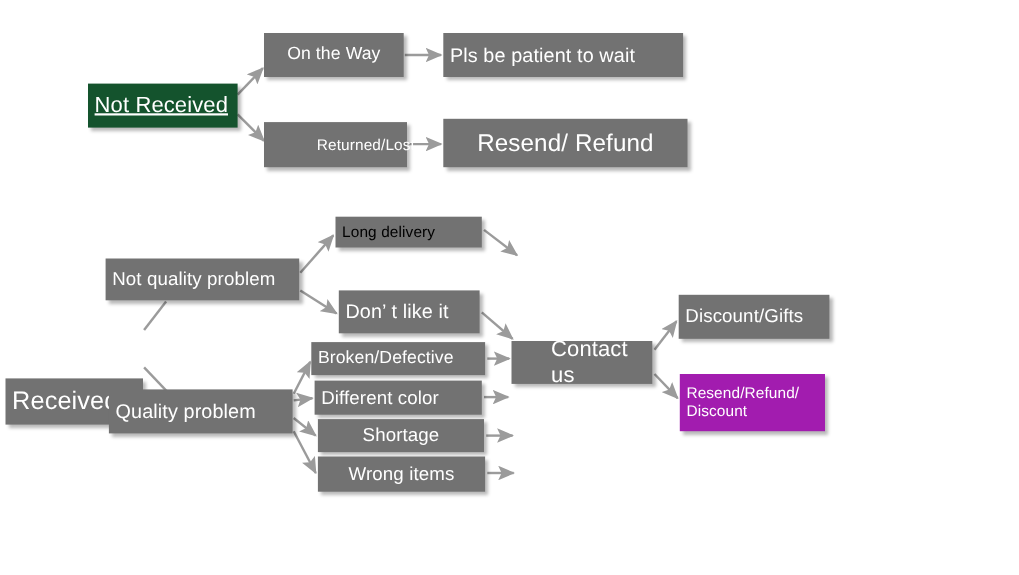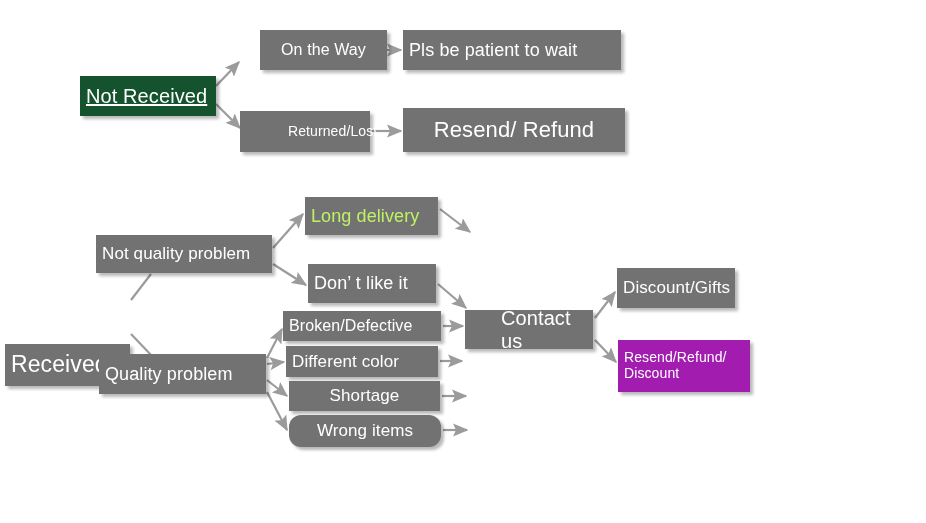--- a/index.html
+++ b/index.html
@@ -73,32 +73,32 @@
         <line x1="440" y1="361" x2="462" y2="361" stroke="#9b9b9b" stroke-width="2.2" marker-end="url(#arrowhead)"></line>
         <line x1="442" y1="396" x2="466" y2="396" stroke="#9b9b9b" stroke-width="2.2" marker-end="url(#arrowhead)"></line>
         <line x1="443" y1="430" x2="467" y2="430" stroke="#9b9b9b" stroke-width="2.2" marker-end="url(#arrowhead)"></line>
         <line x1="595" y1="318" x2="615" y2="292" stroke="#9b9b9b" stroke-width="2.2" marker-end="url(#arrowhead)"></line>
         <line x1="595" y1="340" x2="616" y2="362" stroke="#9b9b9b" stroke-width="2.2" marker-end="url(#arrowhead)"></line>
       </g>
   </svg>
 
   <div id="node-layer">
       <div class="node l pad-l" style="left: 80px; top: 76px; width: 136px; height: 40px; font-size: 20px; background: #14532d; color: rgb(255, 255, 255); text-decoration: underline;">Not Received</div>
-      <div class="node c pad-lr" style="left: 240px; top: 30px; width: 127px; height: 40px; font-size: 16px; background: rgb(114, 114, 114); color: rgb(255, 255, 255); margin-left: 20px;">On the Way</div>
+      <div class="node c pad-lr" style="left: 240px; top: 30px; width: 127px; height: 40px; font-size: 16px; background: rgb(114, 114, 114); color: rgb(255, 255, 255);">On the Way</div>
       <div class="node l pad-l" style="left: 240px; top: 111px; width: 130px; height: 41px; font-size: 14px; background: rgb(114, 114, 114); color: rgb(255, 255, 255); padding-left: 48px;">Returned/Lost</div>
       <div class="node l pad-l" style="left: 403px; top: 30px; width: 218px; height: 40px; font-size: 18px; background: rgb(114, 114, 114); color: rgb(255, 255, 255);">Pls be patient to wait</div>
       <div class="node c pad-lr" style="left: 403px; top: 108px; width: 222px; height: 44px; font-size: 22px; background: rgb(114, 114, 114); color: rgb(255, 255, 255);">Resend/ Refund</div>
       <div class="node l pad-l" style="left: 5px; top: 296px; width: 125px; height: 42px; font-size: 23px; background: rgb(114, 114, 114); color: rgb(255, 255, 255); margin-top: 48px;">Received</div>
       <div class="node l pad-l" style="left: 96px; top: 235px; width: 176px; height: 38px; font-size: 17px; background: rgb(114, 114, 114); color: rgb(255, 255, 255);">Not quality problem</div>
       <div class="node l pad-l" style="left: 99px; top: 354px; width: 167px; height: 40px; font-size: 18px; background: rgb(114, 114, 114); color: rgb(255, 255, 255);">Quality problem</div>
-      <div class="node l pad-l" style="left: 305px; top: 197px; width: 133px; height: 38px; font-size: 18px; background: rgb(114, 114, 114); color: #bef264;">Long delivery</div>
+      <div class="node l pad-l" style="left: 305px; top: 197px; width: 133px; height: 28px; font-size: 14px; background: rgb(114, 114, 114); color: #000000;">Long delivery</div>
       <div class="node l pad-l" style="left: 308px; top: 264px; width: 128px; height: 39px; font-size: 18px; background: rgb(114, 114, 114); color: rgb(255, 255, 255);">Don’  t like it</div>
       <div class="node l pad-l" style="left: 283px; top: 311px; width: 158px; height: 30px; font-size: 16px; background: rgb(114, 114, 114); color: rgb(255, 255, 255);">Broken/Defective</div>
       <div class="node l pad-l" style="left: 286px; top: 346px; width: 152px; height: 31px; font-size: 17px; background: rgb(114, 114, 114); color: rgb(255, 255, 255);">Different color</div>
       <div class="node c pad-lr" style="left: 289px; top: 381px; width: 151px; height: 30px; font-size: 17px; background: rgb(114, 114, 114); color: rgb(255, 255, 255);">Shortage</div>
-      <div class="node c pad-lr" style="left: 289px; top: 415px; width: 152px; height: 32px; font-size: 17px; background: rgb(114, 114, 114); color: rgb(255, 255, 255); border-radius: 12px;">Wrong items</div>
+      <div class="node c pad-lr" style="left: 289px; top: 415px; width: 152px; height: 32px; font-size: 17px; background: rgb(114, 114, 114); color: rgb(255, 255, 255);">Wrong items</div>
       <div class="node l pad-l" style="left: 465px; top: 310px; width: 128px; height: 39px; font-size: 20px; background: rgb(114, 114, 114); color: rgb(255, 255, 255); padding-left: 36px;">Contact us</div>
-      <div class="node l pad-l" style="left: 617px; top: 268px; width: 118px; height: 40px; font-size: 17px; background: rgb(114, 114, 114); color: rgb(255, 255, 255);">Discount/Gifts</div>
+      <div class="node l pad-l" style="left: 617px; top: 268px; width: 137px; height: 40px; font-size: 17px; background: rgb(114, 114, 114); color: rgb(255, 255, 255);">Discount/Gifts</div>
       <div class="node l pad-l" style="left: 618px; top: 340px; width: 132px; height: 52px; font-size: 14px; background: #a21caf; color: rgb(255, 255, 255);">Resend/Refund/
 Discount</div>
     </div>
 
 </div>
 
 </body></html>

